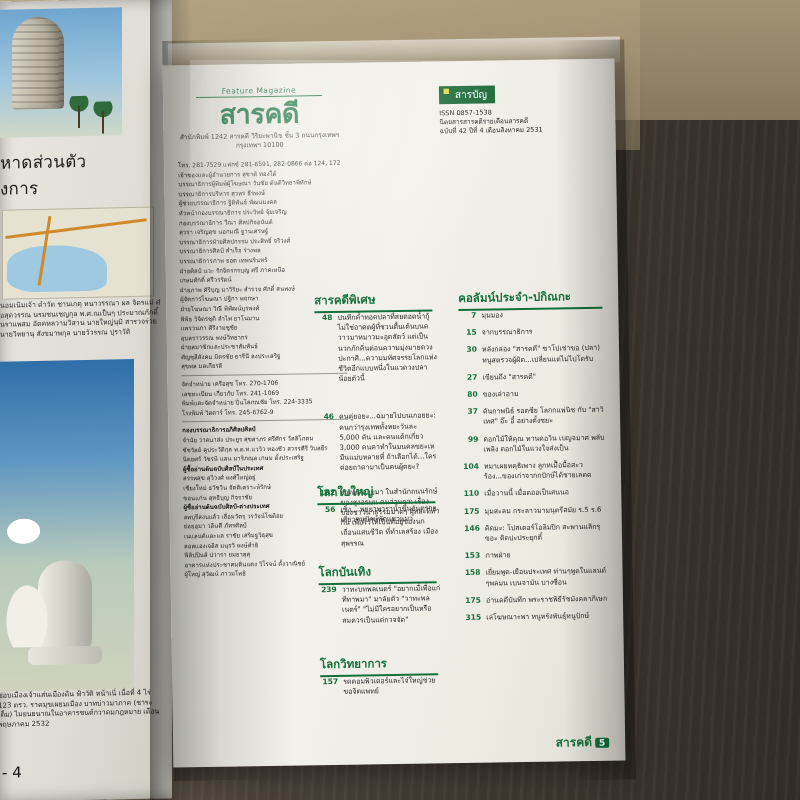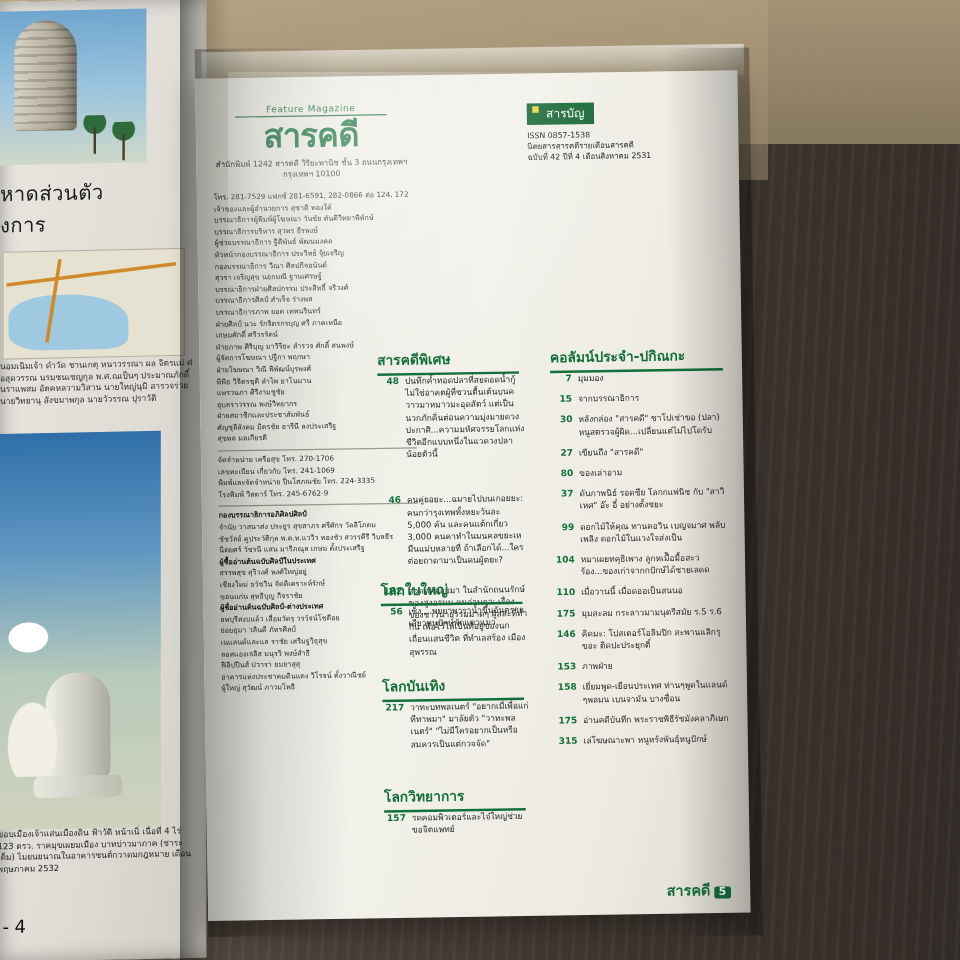--- a/index.html
+++ b/index.html
@@ -353,21 +353,21 @@
     <div class="col" style="left:148px; top:442px; width:122px;">
       <div class="entry">
         <span class="pg">56</span>
         <span class="tx">เซ็ง... พยยาพาราน้ำขึ้นอันตราย เสียวหนูปักษ์พักแมวแมว</span>
       </div>
     </div>
 
     <div class="sec" style="left:148px; top:500px; width:118px;">โลกบันเทิง</div>
     <div class="col" style="left:148px; top:522px; width:124px;">
       <div class="entry">
-        <span class="pg">217</span>
+        <span class="pg">239</span>
         <span class="tx">วาทะบทพลเนตร์ "อยากเมื่เพื่อแก่ทีทาพมา" มาลัยตัว "วาทะพลเนตร์" "ไม่มีใครอยากเป็นหรือสมควรเป็นแต่กวจจัด"</span>
       </div>
     </div>
 
     <div class="sec" style="left:148px; top:592px; width:118px;">โลกวิทยาการ</div>
     <div class="col" style="left:148px; top:614px; width:124px;">
       <div class="entry">
         <span class="pg">157</span>
         <span class="tx">รดคอมพิวเตอร์และไจ๋ใหญ่ช่วยขอจิตแพทย์</span>
       </div>

